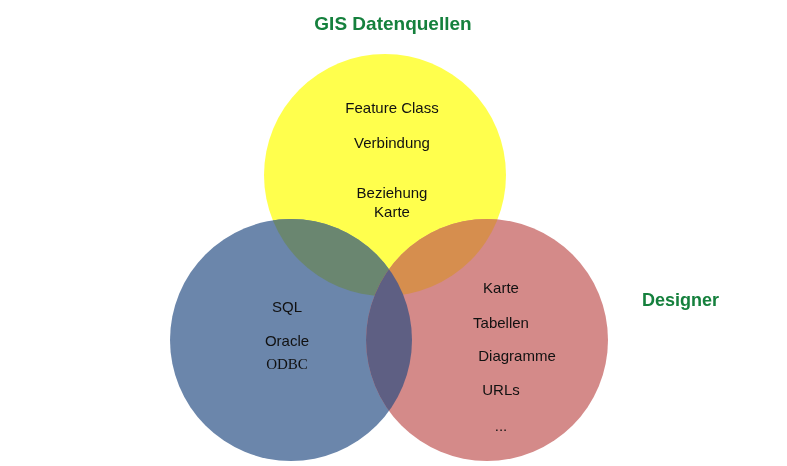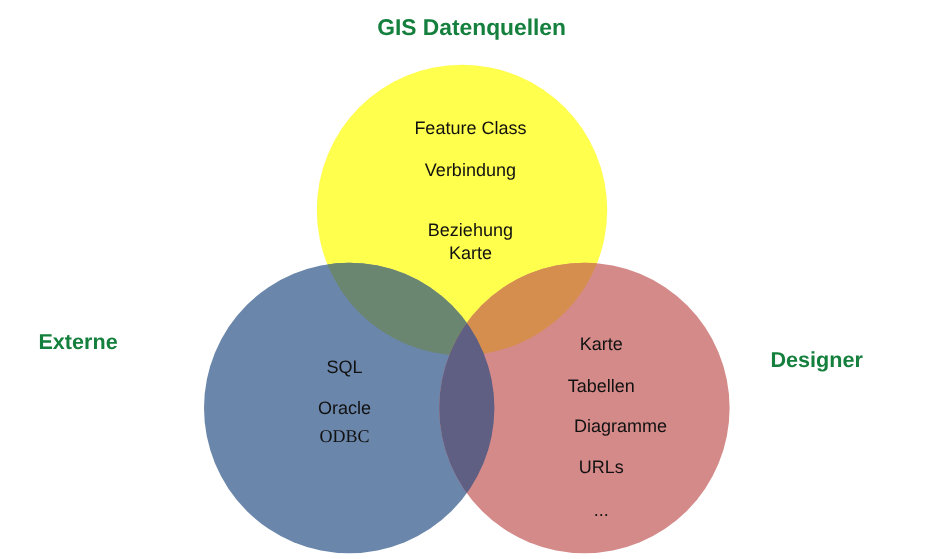--- a/index.html
+++ b/index.html
@@ -36,21 +36,20 @@
     <circle cx="487" cy="340" r="121" fill="#D68E4E"></circle>
   </g>
   <g clip-path="url(#clipB)">
     <circle cx="487" cy="340" r="121" fill="#5E5F83"></circle>
   </g>
 </svg>
 
 <div class="title set-title-top">GIS Datenquellen</div>
 
 <div class="title set-title-left">
-  <div>Externe</div>
 </div>
 
 <div class="title set-title-right">
   <div>Designer</div>
 </div>
 
 <div class="items" style="left:302px; top:0;">
   <div style="top:99px;">Feature Class</div>
   <div style="top:134px;">Verbindung</div>
   <div style="top:184px;">Beziehung</div>

